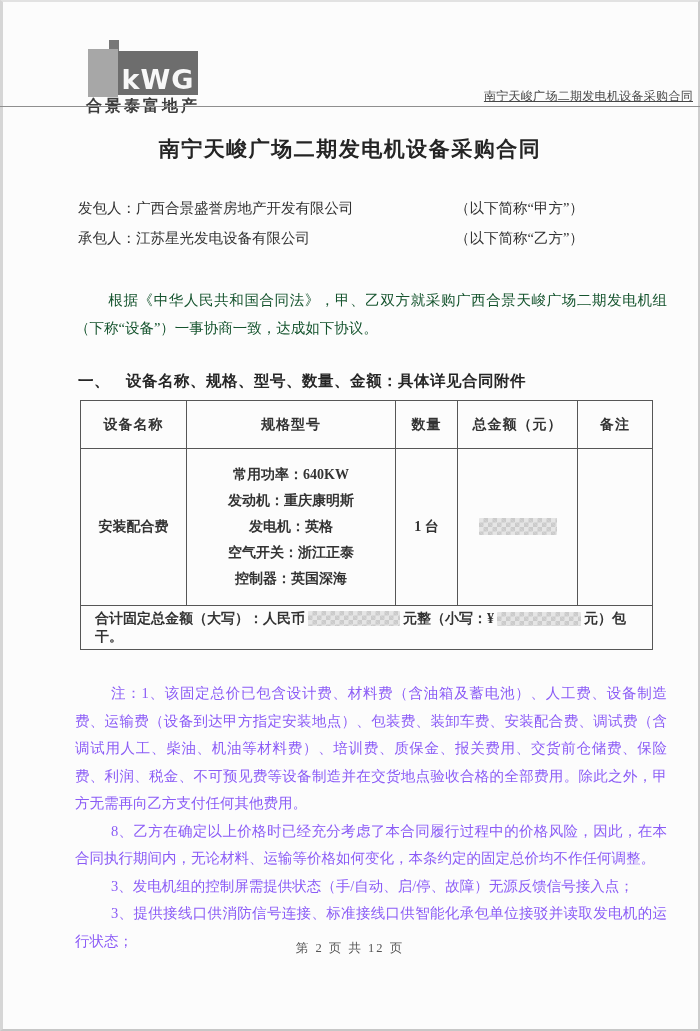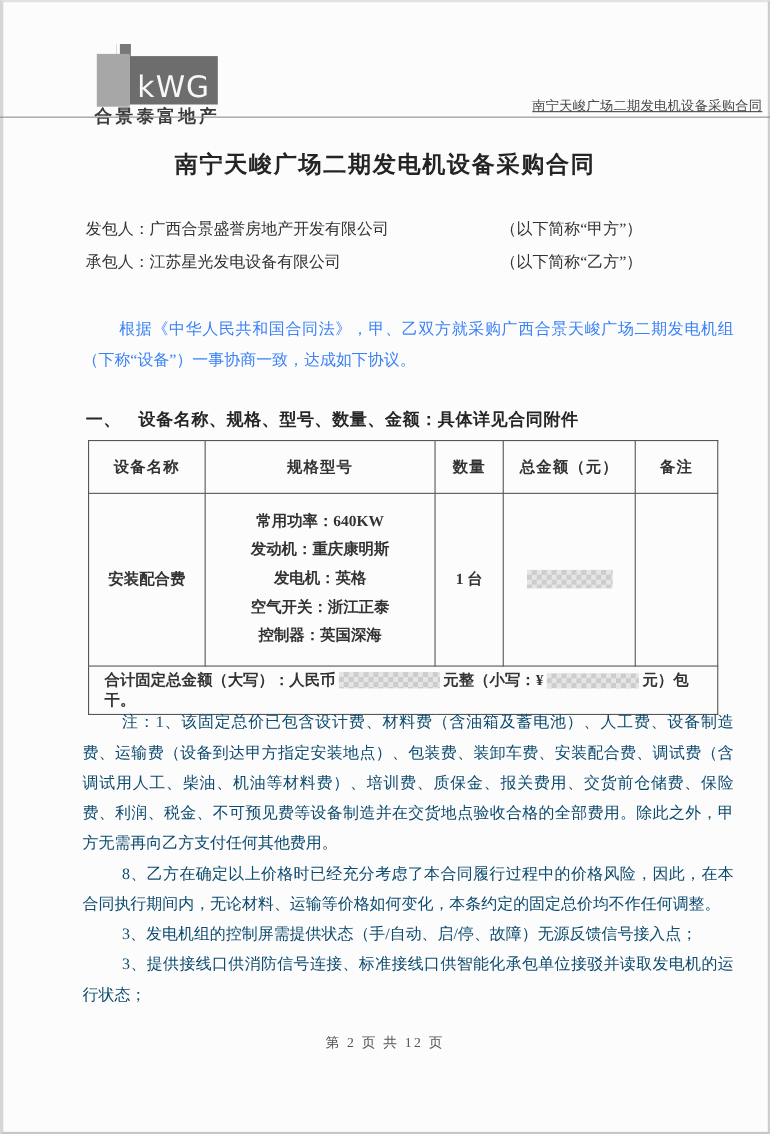--- a/index.html
+++ b/index.html
@@ -17,21 +17,21 @@
   
   .logo { position:absolute; left:86px; top:40px; width:140px; height:72px; }
   .logo-chimney { position:absolute; left:20px; top:0; width:10px; height:11px; background:#787878; border-left:3px solid #fcfcfc; }
   .logo-light { position:absolute; left:2px; top:9px; width:30px; height:48px; background:#a7a7a7; }
   .logo-dark {
     position:absolute; left:32px; top:11px; width:80px; height:44px; background:#6d6d6d;
     display:flex; align-items:flex-end; justify-content:center;
   }
   .logo-dark span {
     font-family:"DejaVu Sans","Liberation Sans",sans-serif;
-    font-weight:normal; font-size:27px; line-height:30px; color:#f7f7f7; letter-spacing:1px;
+    font-weight:bold; font-size:27px; line-height:30px; color:#f7f7f7; letter-spacing:1px;
   }
   .logo-brand {
     position:absolute; left:0; top:56px; width:140px;
     font-weight:bold; font-size:16px; letter-spacing:3px; color:#3c3c3c; white-space:nowrap;
   }
   .header-rule { position:absolute; left:0; top:106px; width:700px; height:1px; background:#8f8f8f; }
   .doc-ref {
     position:absolute; right:7px; top:88px; font-size:12px; color:#474747;
     letter-spacing:0.3px; text-decoration:underline; white-space:nowrap;
   }
@@ -40,21 +40,21 @@
     position:absolute; left:0; top:135px; width:700px; text-align:center;
     font-size:21px; font-weight:bold; letter-spacing:1.5px; color:#242424;
   }
   .party-row { position:absolute; left:0; width:700px; font-size:14.5px; color:#313131; }
   .party-row.p1 { top:199px; }
   .party-row.p2 { top:229px; }
   .party-main { margin-left:78px; }
   .party-alias { position:absolute; left:455px; top:0; }
   .preamble {
     position:absolute; left:75px; top:286px; width:592px;
-    font-size:14.5px; line-height:28px; text-align:justify; text-indent:2.3em; color:#3b82f6;
+    font-size:14.5px; line-height:28px; text-align:justify; text-indent:2.3em; color:#14532d;
   }
   
   .section-heading {
     position:absolute; left:78px; top:371px; font-size:15.5px; font-weight:bold;
     letter-spacing:0.5px; color:#262626; white-space:nowrap;
   }
   table.contract { position:absolute; left:80px; top:400px; width:572px; border-collapse:collapse; table-layout:fixed; }
   table.contract td, table.contract th { border:1px solid #565656; padding:0; font-weight:bold; font-size:14px; color:#333; }
   col.c1{width:106px;} col.c2{width:209px;} col.c3{width:62px;} col.c4{width:120px;} col.c5{width:75px;}
   tr.hdr td { height:47px; text-align:center; vertical-align:middle; letter-spacing:1px; }
@@ -69,22 +69,22 @@
       linear-gradient(45deg,#cbcbcb 25%,transparent 25%,transparent 75%,#cbcbcb 75%),
       linear-gradient(45deg,#cbcbcb 25%,#e5e5e5 25%,#e5e5e5 75%,#cbcbcb 75%);
     background-size:9px 9px; background-position:0 0,4.5px 4.5px;
     filter:blur(0.6px);
   }
   .redact-a { width:78px; height:17px; }
   .redact-b { width:92px; height:15px; }
   .redact-c { width:84px; height:14px; }
   
   .notes {
-    position:absolute; left:75px; top:644px; width:592px;
-    font-size:14.5px; line-height:27.5px; text-align:justify; color:#0c4a6e;
+    position:absolute; left:75px; top:680px; width:592px;
+    font-size:14.5px; line-height:27.5px; text-align:justify; color:#8b5cf6;
   }
   .notes p { margin:0; text-indent:36px; }
   .footer {
     position:absolute; left:0; top:940px; width:700px; text-align:center;
     font-size:12.5px; color:#555; letter-spacing:2px;
   }
 </style>
 </head>
 <body>
 

